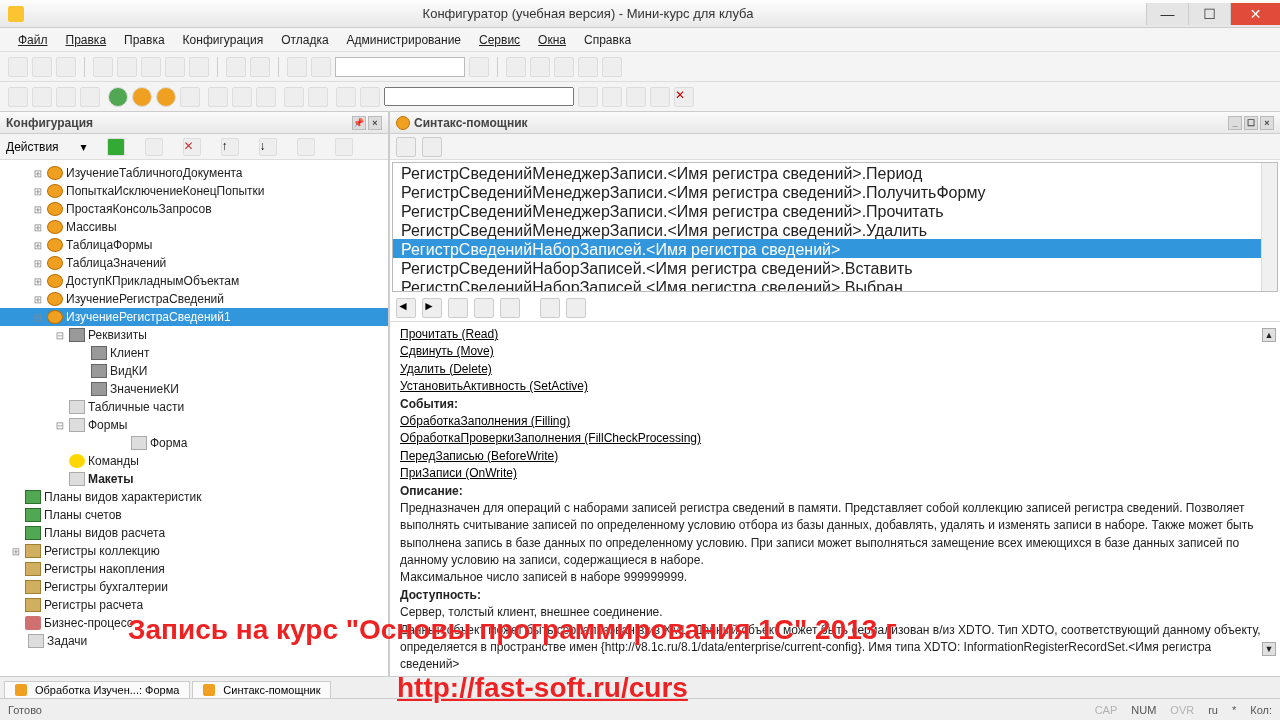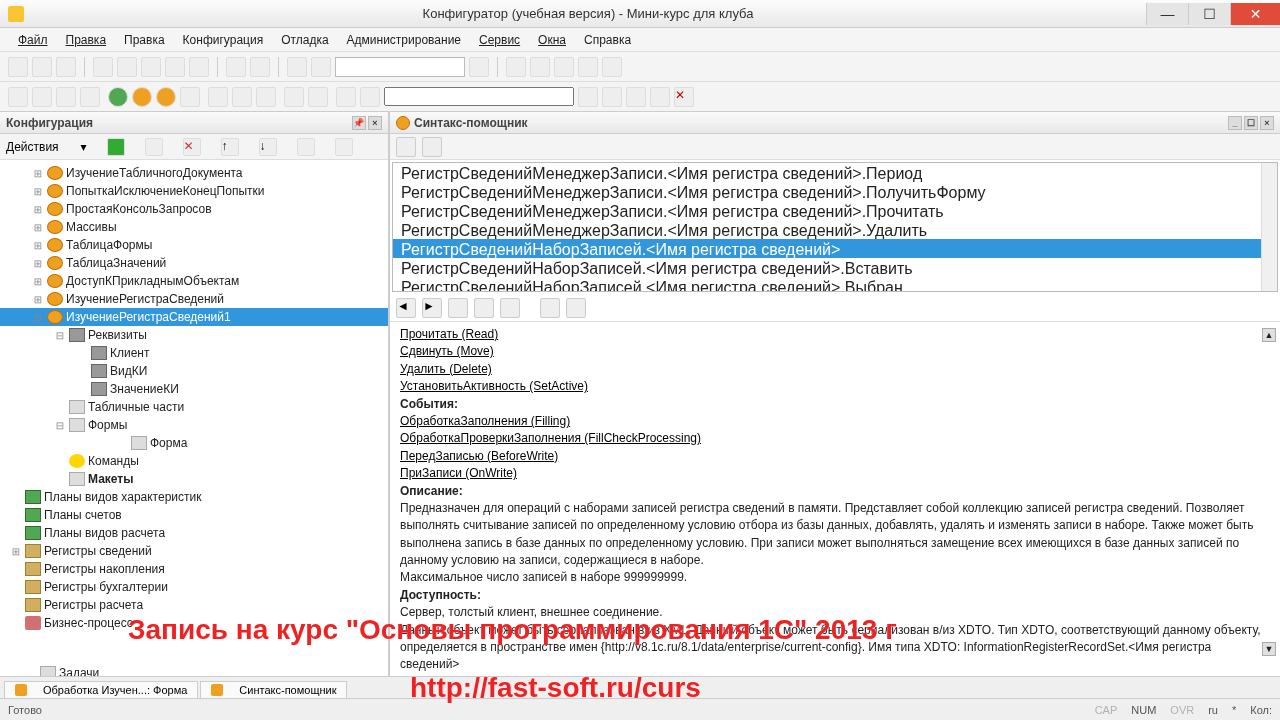--- a/index.html
+++ b/index.html
@@ -43,27 +43,27 @@
   .right-subbar .rb-btn{ width:20px; height:20px; background:#eee; border:1px solid #ccc; border-radius:2px;}
   .suggest-list { border:1px solid #bbb; margin:2px; height:130px; overflow:auto; background:#fff; position:relative;}
   .suggest-item { padding:2px 8px; height:19px; font-size:16px; color:#222; white-space:nowrap;}
   .suggest-item.sel { background:#3296dc; color:#fff;}
   .help-tools { height:28px; display:flex; align-items:center; padding:0 6px; gap:6px; border-bottom:1px solid #ddd;}
   .help-tools .ht-btn{ width:20px; height:20px; background:#eee; border:1px solid #ccc; border-radius:2px;}
   .help-body { flex:1; overflow:auto; padding:4px 10px; position:relative; font-size:12px; line-height:1.45; color:#222;}
   .help-body a { color:#000000; text-decoration:underline;}
   .help-body b { font-weight:bold;}
   .tabstrip { height:22px; background:#efefef; display:flex; align-items:flex-end; padding-left:4px; gap:2px; border-top:1px solid #ccc;}
-  .tab { background:#fafafa; border:1px solid #ccc; border-bottom:none; padding:2px 10px; font-size:11px; display:flex; align-items:center; gap:16px;}
+  .tab { background:#fafafa; border:1px solid #ccc; border-bottom:none; padding:2px 10px; font-size:11px; display:flex; align-items:center; gap:8px;}
   .tab .tico{ width:12px;height:12px; background:#f0a020; border-radius:2px;}
   .statusbar { height:22px; background:#efefef; display:flex; align-items:center; padding:0 8px; border-top:1px solid #ccc; font-size:11px; color:#555;}
   .statusbar .sb-right{ margin-left:auto; display:flex; gap:14px;}
   .overlay-text { position:absolute; color:#e22; font-weight:bold; font-size:28px; pointer-events:none; z-index:100; font-family: Arial; text-shadow:0 0 1px #fff;}
   .overlay1{ left:128px; top:614px;}
-  .overlay2{ left:410px; top:672px;}
+  .overlay2{ left:397px; top:672px;text-decoration:underline;}
   .suggest-scroll{ position:absolute; right:0; top:0; bottom:0; width:16px; background:#f0f0f0; border-left:1px solid #ddd;}
   .help-scroll-btn { position:absolute; right:4px; width:14px; height:14px; background:#e0e0e0; border:1px solid #aaa; font-size:9px; text-align:center; line-height:12px;}
 </style>
 </head>
 <body>
 
 <div class="titlebar">
   <div class="titlebar-icon"></div>
   <div class="titlebar-title">Конфигуратор (учебная версия) - Мини-курс для клуба</div>
   <div class="win-controls">
@@ -261,21 +261,21 @@
           <span>Планы счетов</span>
         </div>
         <div class="tree-item" style="padding-left: 10px;">
           <span class="exp"></span>
           <span class="ico book"></span>
           <span>Планы видов расчета</span>
         </div>
         <div class="tree-item" style="padding-left: 10px;">
           <span class="exp">⊞</span>
           <span class="ico tray"></span>
-          <span>Регистры сведений</span>
+          <span>Регистры коллекцию</span>
         </div>
         <div class="tree-item" style="padding-left: 10px;">
           <span class="exp"></span>
           <span class="ico tray"></span>
           <span>Регистры накопления</span>
         </div>
         <div class="tree-item" style="padding-left: 10px;">
           <span class="exp"></span>
           <span class="ico tray"></span>
           <span>Регистры бухгалтерии</span>
@@ -283,21 +283,21 @@
         <div class="tree-item" style="padding-left: 10px;">
           <span class="exp"></span>
           <span class="ico tray"></span>
           <span>Регистры расчета</span>
         </div>
         <div class="tree-item" style="padding-left: 10px;">
           <span class="exp"></span>
           <span class="ico biz"></span>
           <span>Бизнес-процесс</span>
         </div>
-        <div class="tree-item" style="padding-left: 25px; margin-top: 32px;">
+        <div class="tree-item" style="padding-left: 13px;">
           <span class="exp"></span>
           <span class="ico doc"></span>
           <span>Задачи</span>
         </div>
       </div>
   </div>
 
   <div class="right-panel">
     <div class="panel-header">
       <span class="ico gear" style="width:14px;height:14px;margin-right:4px"></span>

